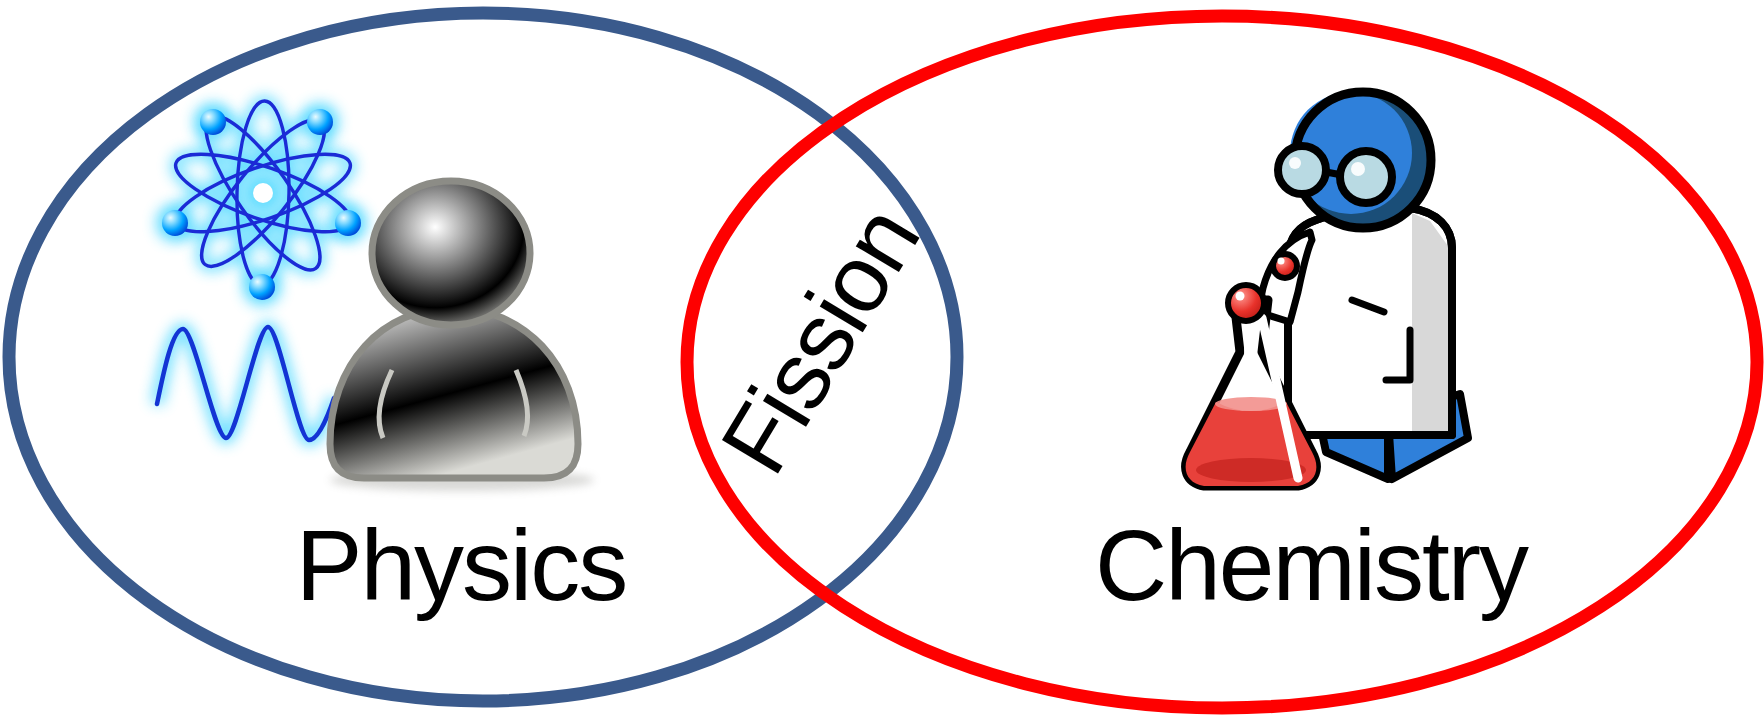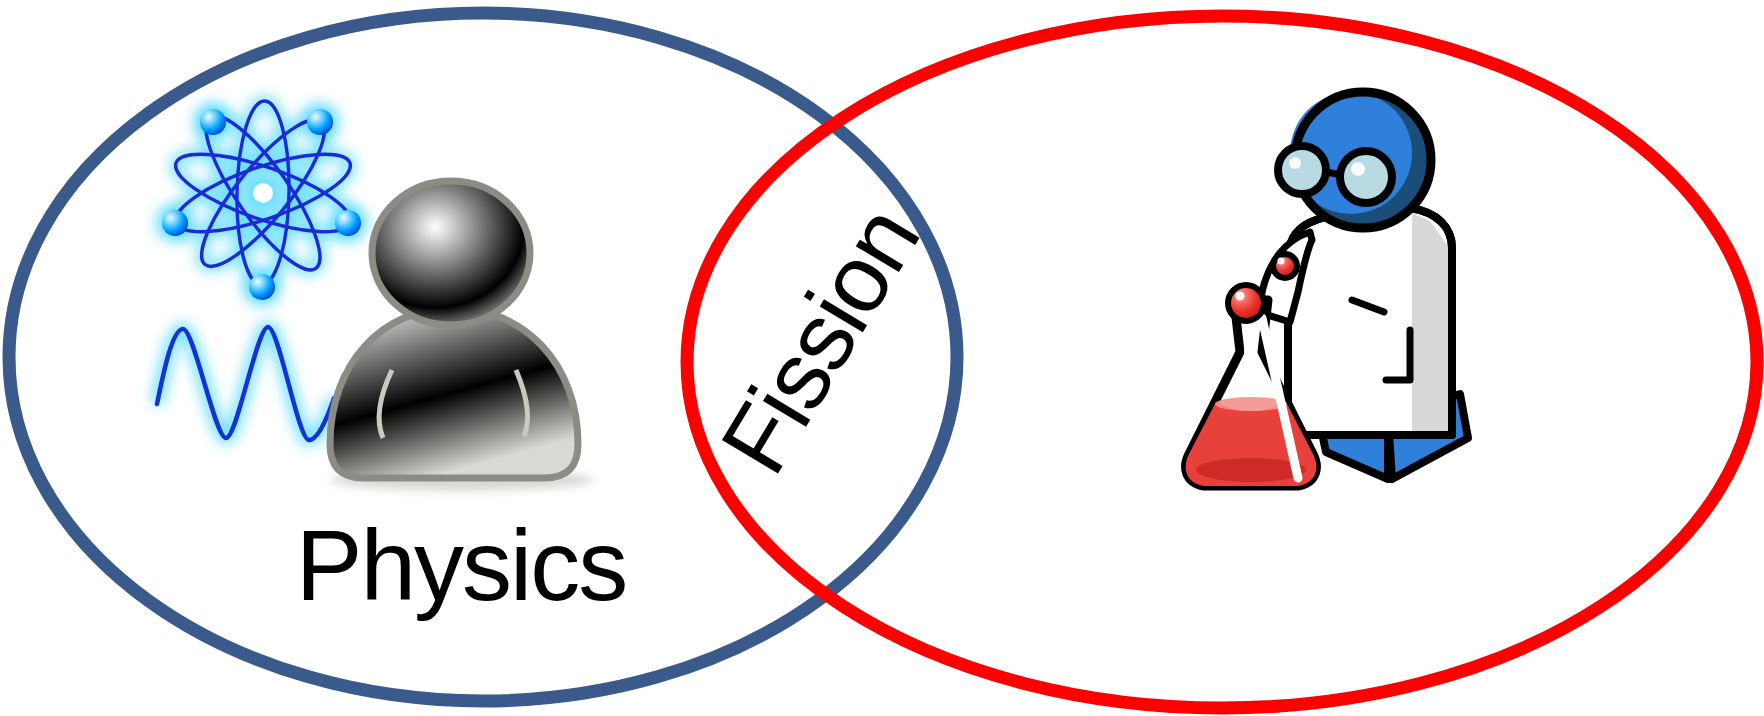--- a/index.html
+++ b/index.html
@@ -158,14 +158,15 @@
       <circle cx="1240" cy="296" r="4.5" fill="#ffffff"></circle>
       <circle cx="1285" cy="266" r="12" fill="url(#gradBall)" stroke="#000" stroke-width="6"></circle>
       <circle cx="1281" cy="261" r="3.5" fill="#ffffff"></circle>
     </g>
   </svg>
 
   <div class="label label-physics">Physics</div>
 
   <div class="label label-fission">Fission</div>
 
+  <div class="label label-chemistry">Chemistry</div>
 
 </div>
 
 </body></html>

